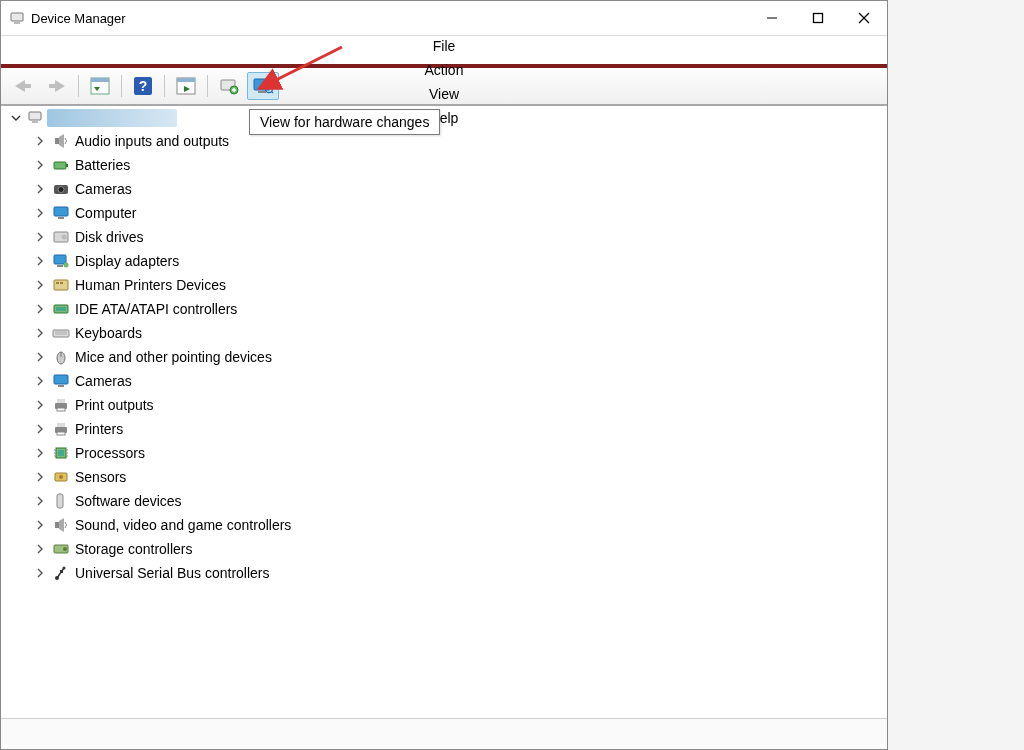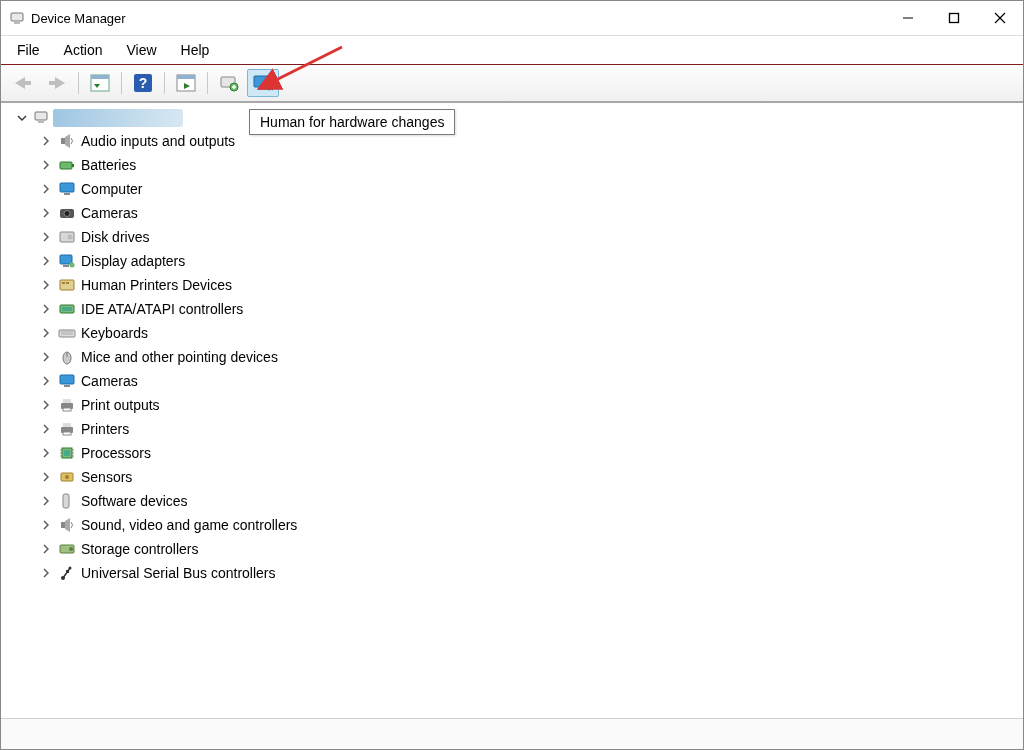--- a/index.html
+++ b/index.html
@@ -1,30 +1,30 @@
 <!DOCTYPE html>
 <html><head>
 <meta charset="utf-8">
 <style>
   html,body{margin:0;padding:0;font-family:"Segoe UI",Tahoma,sans-serif;font-size:13px;color:#000;background:#f4f4f4;}
-  .window{width:1024px;height:750px;background:#fff;position:relative;border:1px solid #888;box-sizing:border-box;overflow:hidden;}
+  .window{width:888px;height:750px;background:#fff;position:relative;border:1px solid #888;box-sizing:border-box;overflow:hidden;}
   .titlebar{height:34px;display:flex;align-items:center;padding:0 0 0 8px;border-bottom:1px solid #ddd;}
   .titlebar .app-icon{width:16px;height:16px;margin-right:6px;display:flex;align-items:center;justify-content:center;}
   .titlebar .title{flex:0 0 auto;font-size:13px;}
   .titlebar .spacer{flex:1;}
   .win-controls{display:flex;height:100%;}
   .win-btn{width:46px;height:100%;display:flex;align-items:center;justify-content:center;}
   .win-btn svg{width:12px;height:12px;}
-  .menubar{height:28px;display:flex;align-items:center;padding:0 6px;gap:4px;border-bottom:1px solid #7f1d1d;}
+  .menubar{height:28px;display:flex;align-items:center;padding:0 6px;gap:4px;border-bottom:4px solid #7f1d1d;flex-direction:column;}
   .menubar .menu{padding:2px 10px;font-size:14px;}
   .toolbar{height:32px;display:flex;align-items:center;padding:2px 6px;gap:2px;border-bottom:2px solid #a8a8a8;background:linear-gradient(#fdfdfd,#f0f0f0);}
   .tb-sep{width:1px;height:22px;background:#c8c8c8;margin:0 3px;}
   .tb-btn{width:30px;height:26px;display:flex;align-items:center;justify-content:center;border:1px solid transparent;border-radius:2px;}
   .tb-btn.active{background:#cfe8f6;border-color:#7ab7dd;}
-  .tree{position:absolute;top:100px;bottom:38px;left:0;right:0;overflow:auto;padding:6px 8px 6px 12px;font-size:14px;}
+  .tree{position:absolute;top:100px;bottom:38px;left:0;right:0;overflow:auto;padding:6px 8px 6px 6px;font-size:14px;}
   .root-row{display:flex;align-items:center;height:22px;}
   .chev{width:18px;height:18px;display:flex;align-items:center;justify-content:center;color:#444;}
   .root-label{display:inline-block;width:130px;height:18px;background:linear-gradient(90deg,#9fc6e2,#bcd7ea,#d7e7f3);border-radius:2px;margin-left:2px;}
   .node{display:flex;align-items:center;height:24px;padding-left:24px;}
   .node .chev{color:#555;}
   .node-icon{width:20px;height:20px;display:flex;align-items:center;justify-content:center;margin:0 4px 0 2px;}
   .node-label{white-space:nowrap;font-size:14px;}
   .tooltip{position:absolute;left:248px;top:108px;background:#fff;border:1px solid #7a7a7a;padding:4px 10px;font-size:14px;box-shadow:1px 1px 2px rgba(0,0,0,0.15);}
   .statusbar{position:absolute;left:0;right:0;bottom:0;height:30px;border-top:1px solid #d0d0d0;background:#fafafa;}
   .arrow-annot{position:absolute;left:253px;top:38px;pointer-events:none;}
@@ -172,39 +172,39 @@
           <span class="node-label">Batteries</span>
         </div>
         <div class="node">
           <span class="chev">
             <svg width="10" height="10" viewBox="0 0 10 10">
               <path d="M3 1 L7 5 L3 9" fill="none" stroke="#555" stroke-width="1.4"></path>
             </svg>
           </span>
           <span class="node-icon">
             <svg width="18" height="18" viewBox="0 0 18 18">
+              <rect x="2" y="5" width="14" height="9" rx="2" fill="#555"></rect>
+              <circle cx="9" cy="9.5" r="3" fill="#222" stroke="#888"></circle>
+            </svg>
+          </span>
+          <span class="node-label">Cameras</span>
+        </div>
+        <div class="node">
+          <span class="chev">
+            <svg width="10" height="10" viewBox="0 0 10 10">
+              <path d="M3 1 L7 5 L3 9" fill="none" stroke="#555" stroke-width="1.4"></path>
+            </svg>
+          </span>
+          <span class="node-icon">
+            <svg width="18" height="18" viewBox="0 0 18 18">
               <rect x="2" y="3" width="14" height="9" rx="1" fill="#3b98d8" stroke="#1d6ba8"></rect>
               <rect x="6" y="13" width="6" height="2" fill="#888"></rect>
             </svg>
           </span>
           <span class="node-label">Computer</span>
-        </div>
-        <div class="node">
-          <span class="chev">
-            <svg width="10" height="10" viewBox="0 0 10 10">
-              <path d="M3 1 L7 5 L3 9" fill="none" stroke="#555" stroke-width="1.4"></path>
-            </svg>
-          </span>
-          <span class="node-icon">
-            <svg width="18" height="18" viewBox="0 0 18 18">
-              <rect x="2" y="5" width="14" height="9" rx="2" fill="#555"></rect>
-              <circle cx="9" cy="9.5" r="3" fill="#222" stroke="#888"></circle>
-            </svg>
-          </span>
-          <span class="node-label">Cameras</span>
         </div>
         <div class="node">
           <span class="chev">
             <svg width="10" height="10" viewBox="0 0 10 10">
               <path d="M3 1 L7 5 L3 9" fill="none" stroke="#555" stroke-width="1.4"></path>
             </svg>
           </span>
           <span class="node-icon">
             <svg width="18" height="18" viewBox="0 0 18 18">
               <rect x="2" y="4" width="14" height="10" rx="1" fill="#d8d8d8" stroke="#888"></rect>
@@ -418,21 +418,21 @@
               <line x1="5" y1="14" x2="12" y2="4" stroke="#333" stroke-width="1.5"></line>
               <circle cx="12" cy="4" r="1.5" fill="#333"></circle>
               <rect x="8" y="6" width="3" height="3" fill="#333"></rect>
             </svg>
           </span>
           <span class="node-label">Universal Serial Bus controllers</span>
         </div>
       </div>
   </div>
 
-  <div class="tooltip">Human for hardware changes</div>
+  <div class="tooltip">View for hardware changes</div>
 
   <svg class="arrow-annot" width="100" height="60" viewBox="0 0 100 60">
     <defs>
       <marker id="ah" markerWidth="8" markerHeight="8" refX="6" refY="4" orient="auto">
         <path d="M0 0 L8 4 L0 8 Z" fill="#d33"></path>
       </marker>
     </defs>
     <line x1="88" y1="8" x2="8" y2="48" stroke="#d33" stroke-width="3" marker-end="url(#ah)"></line>
   </svg>
 

